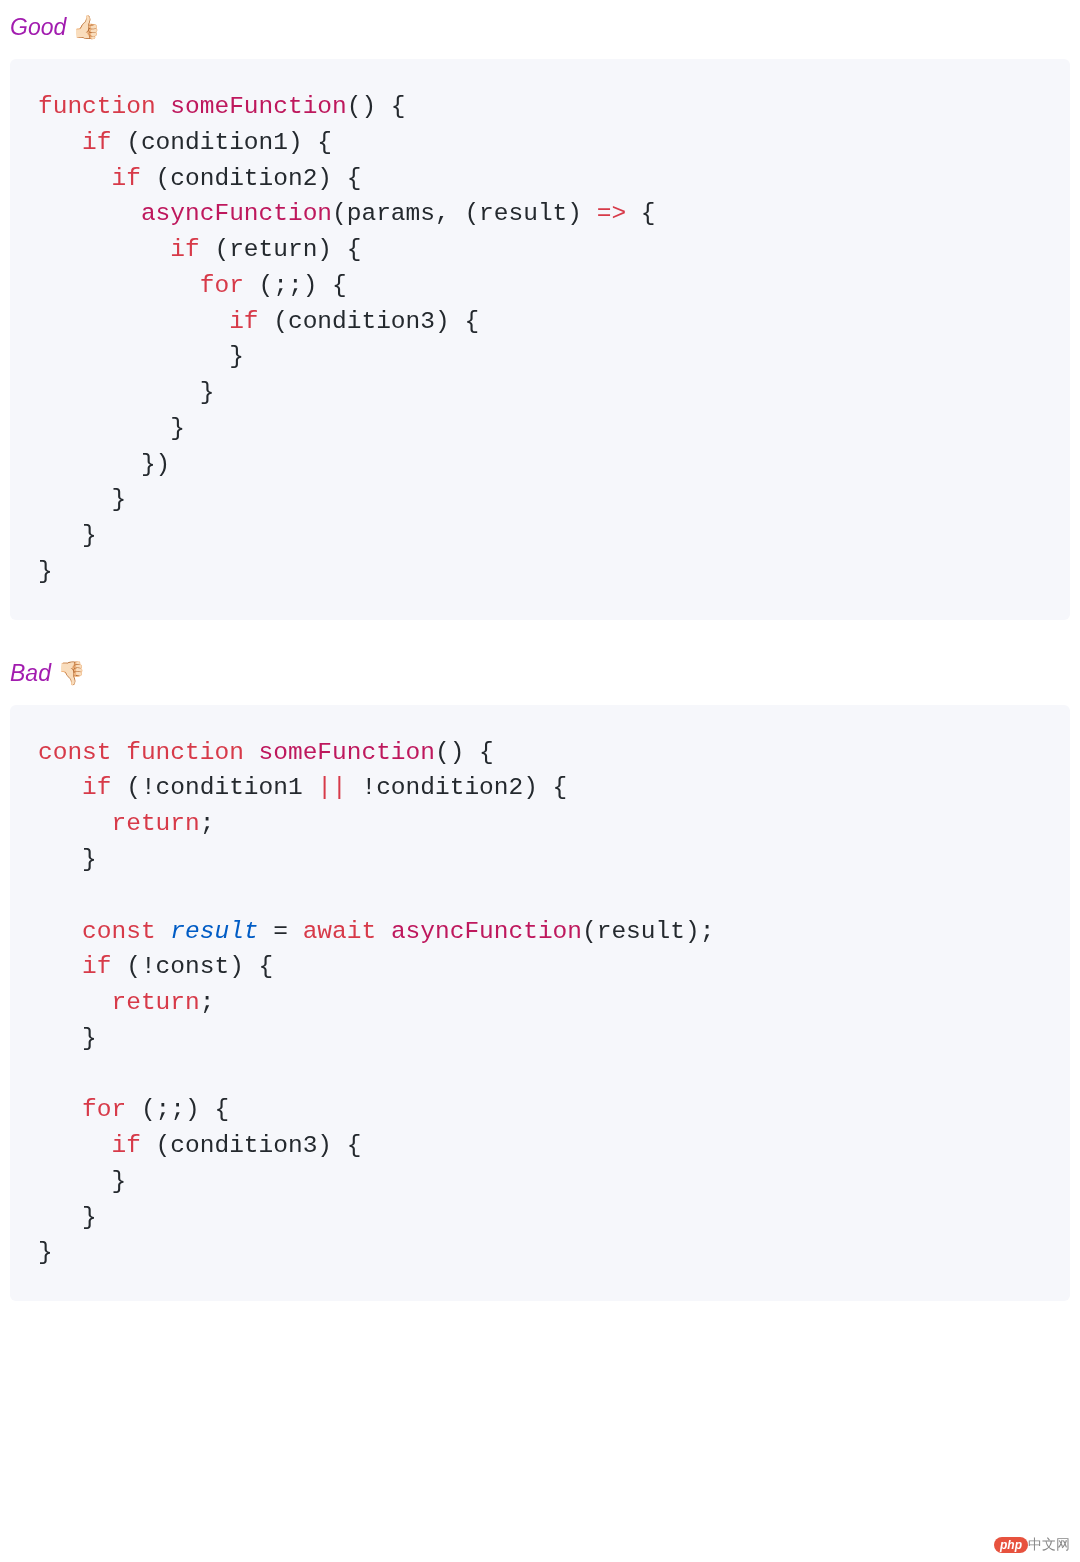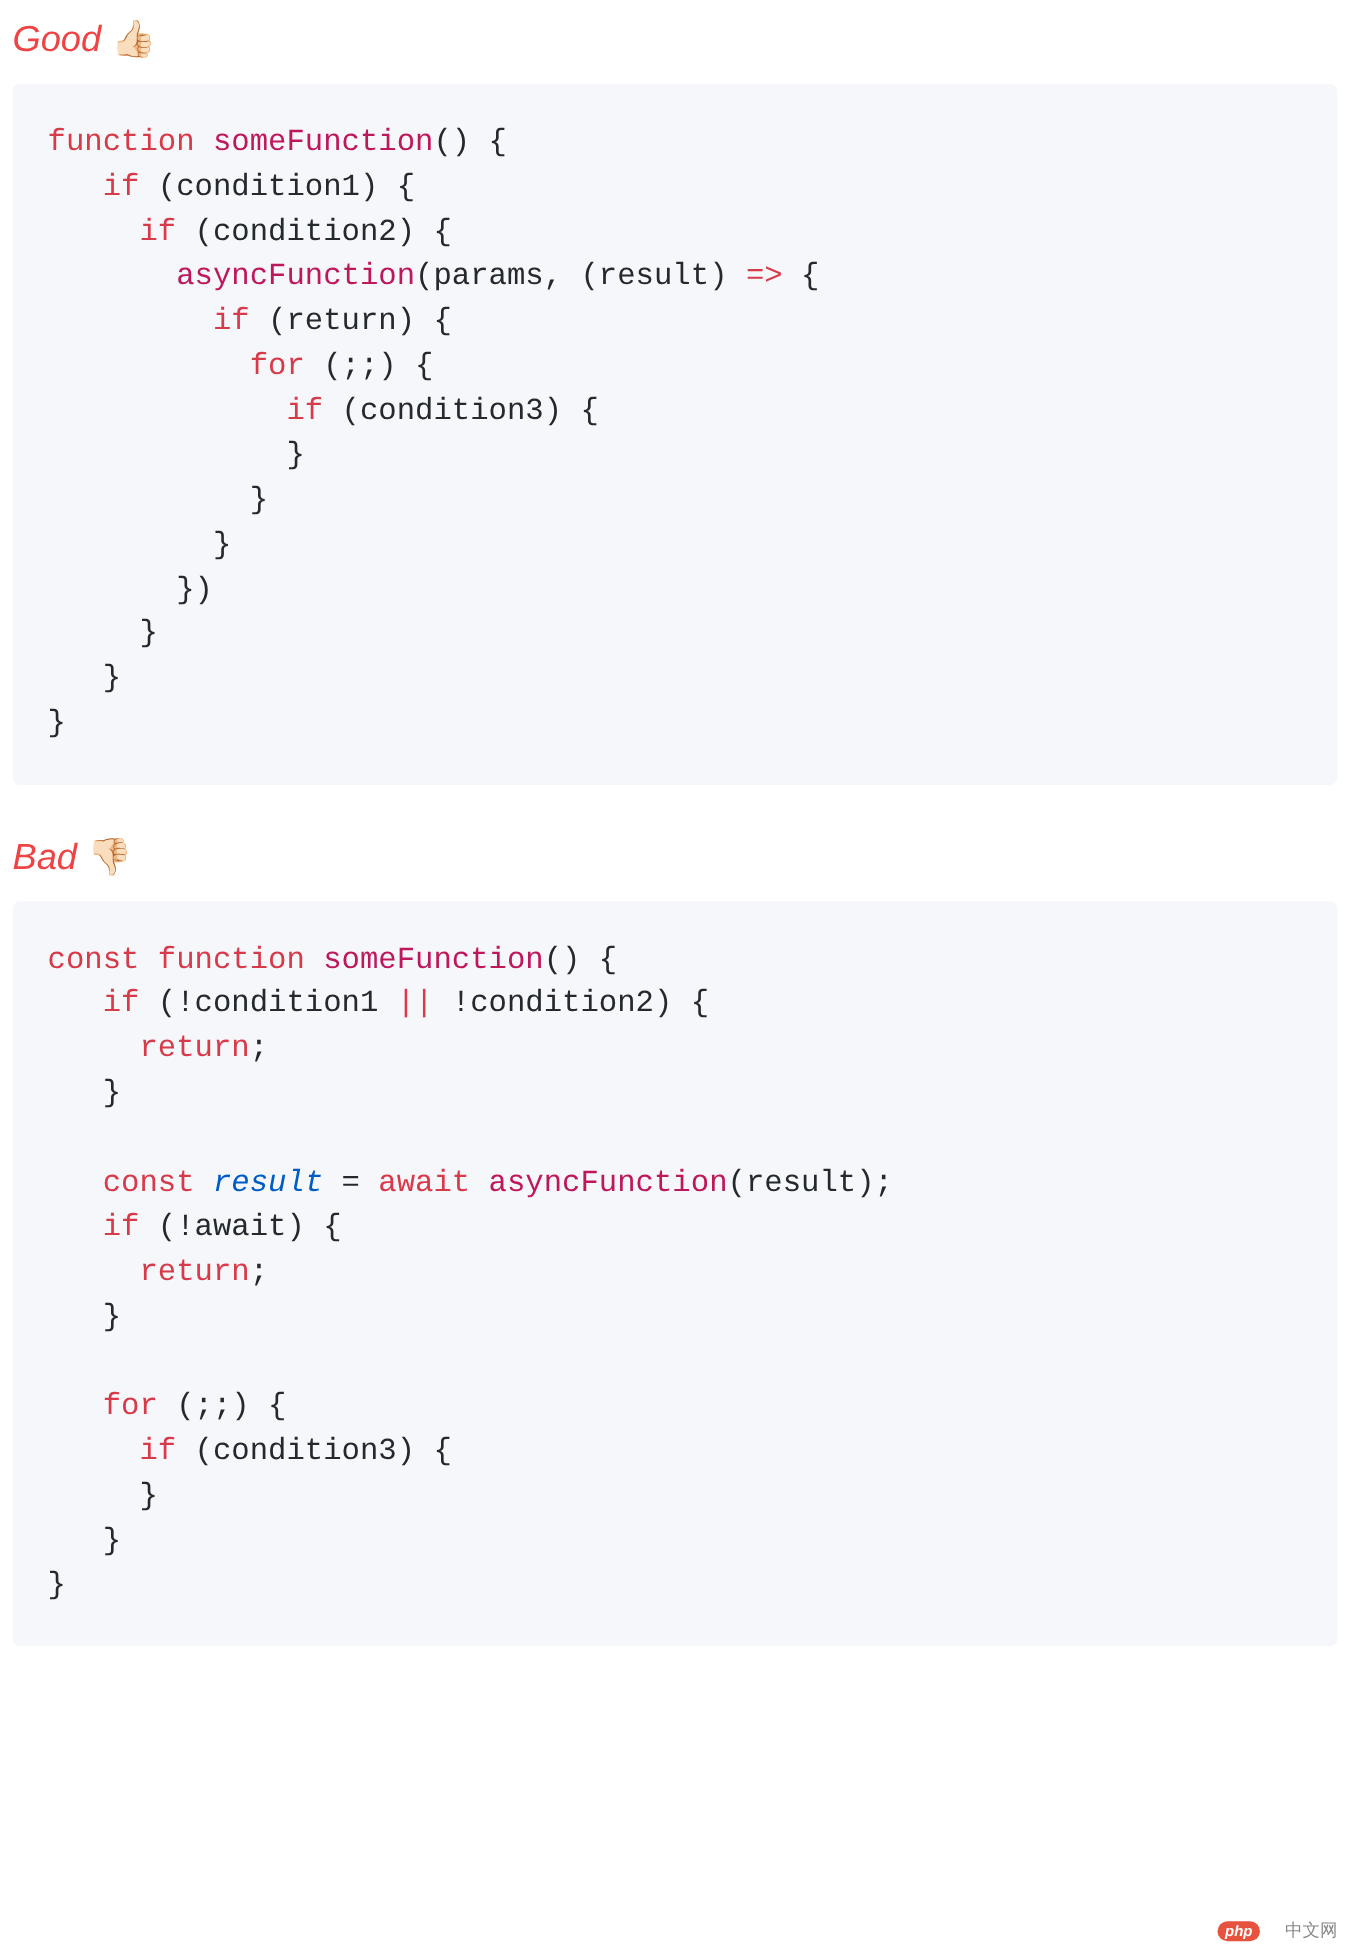--- a/index.html
+++ b/index.html
@@ -5,23 +5,23 @@
   body {
     margin: 0;
     padding: 10px 10px 10px 10px;
     background: #ffffff;
     font-family: -apple-system, BlinkMacSystemFont, "Segoe UI", Helvetica, Arial, sans-serif;
     color: #24292e;
     width: 1060px;
   }
   .heading {
     font-style: italic;
-    font-size: 29px;
+    font-size: 23px;
     font-weight: 400;
-    color: #ef4444;
+    color: #a21caf;
     margin: 4px 0 18px 0;
   }
   .heading .emoji {
     font-style: normal;
   }
   pre.codeblock {
     background: #f6f7fb;
     border-radius: 6px;
     padding: 30px 28px;
     margin: 0 0 40px 0;
@@ -36,21 +36,21 @@
   .tok-v { color: #005cc5; font-style: italic; }      
   .tok-p { color: #24292e; }      
   .watermark {
     position: fixed;
     right: 10px;
     bottom: 8px;
     font-size: 14px;
     color: #888;
     display: flex;
     align-items: center;
-    gap: 20px;
+    gap: 0;
     padding-left: 28px;
   }
   .watermark .logo {
     background: #e7523e;
     color: #fff;
     font-weight: 700;
     font-style: italic;
     border-radius: 10px;
     padding: 1px 6px;
     font-size: 12px;
@@ -83,21 +83,21 @@
   <span>Bad</span>
   <span class="emoji">👎🏻</span>
 </div>
 
 <pre class="codeblock"><span class="tok-k">const</span> <span class="tok-k">function</span> <span class="tok-fn">someFunction</span><span class="tok-p">() {</span>
 <span>   </span><span class="tok-k">if</span><span class="tok-p"> (!condition1 </span><span class="tok-k">||</span><span class="tok-p"> !condition2) {</span>
 <span>     </span><span class="tok-k">return</span><span class="tok-p">;</span>
 <span>   </span><span class="tok-p">}</span>
 <span></span>
 <span>   </span><span class="tok-k">const</span> <span class="tok-v">result</span><span class="tok-p"> = </span><span class="tok-k">await</span><span> </span><span class="tok-fn">asyncFunction</span><span class="tok-p">(result);</span>
-<span>   </span><span class="tok-k">if</span><span class="tok-p"> (!await) {</span>
+<span>   </span><span class="tok-k">if</span><span class="tok-p"> (!const) {</span>
 <span>     </span><span class="tok-k">return</span><span class="tok-p">;</span>
 <span>   </span><span class="tok-p">}</span>
 <span></span>
 <span>   </span><span class="tok-k">for</span><span class="tok-p"> (;;) {</span>
 <span>     </span><span class="tok-k">if</span><span class="tok-p"> (condition3) {</span>
 <span>     </span><span class="tok-p">}</span>
 <span>   </span><span class="tok-p">}</span>
 <span class="tok-p">}</span></pre>
 
 <div class="watermark">

